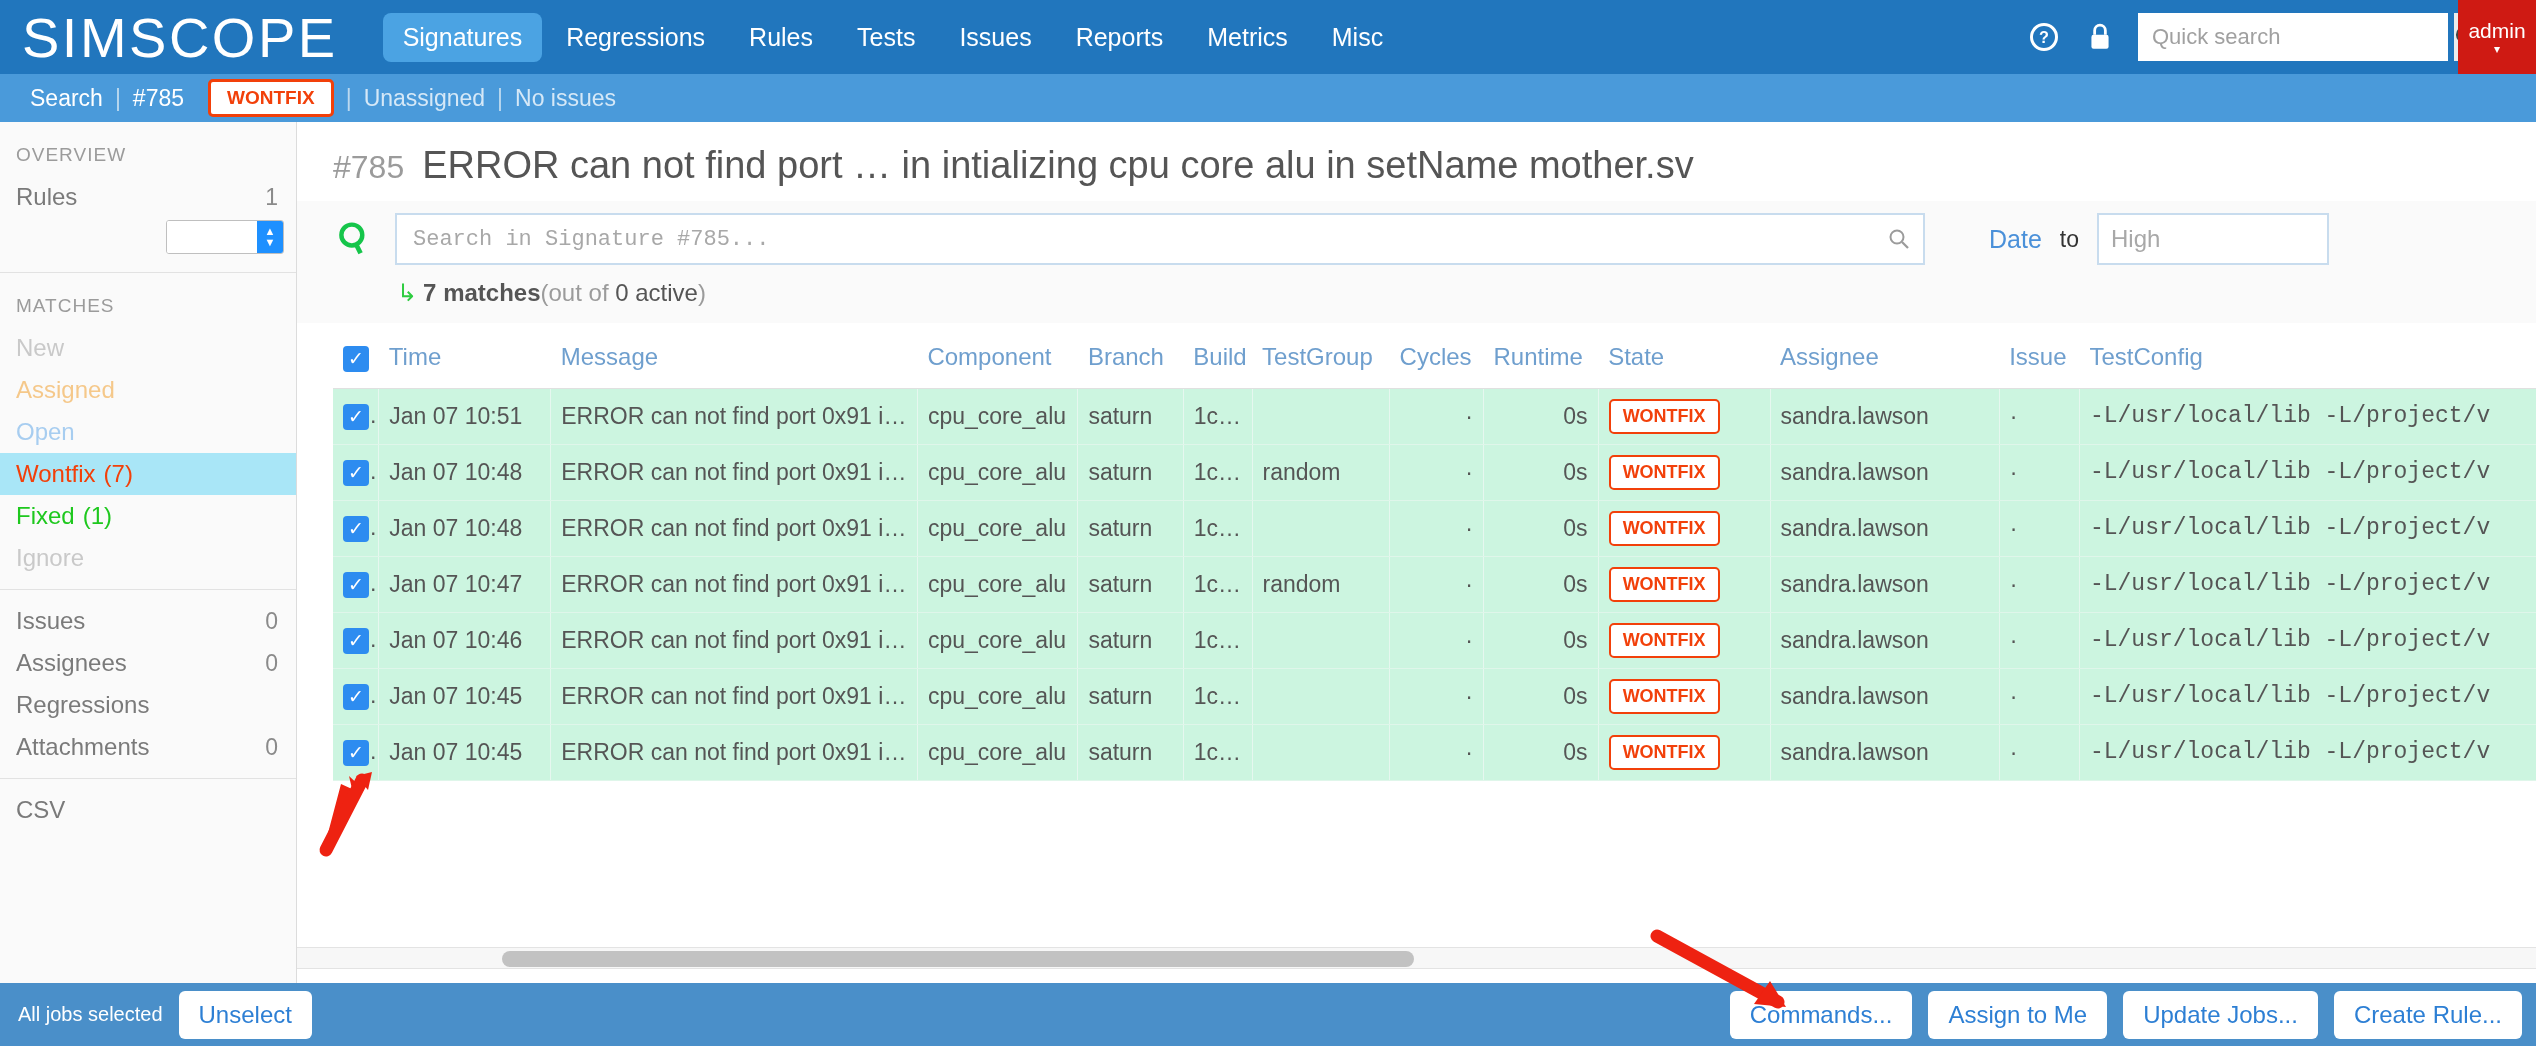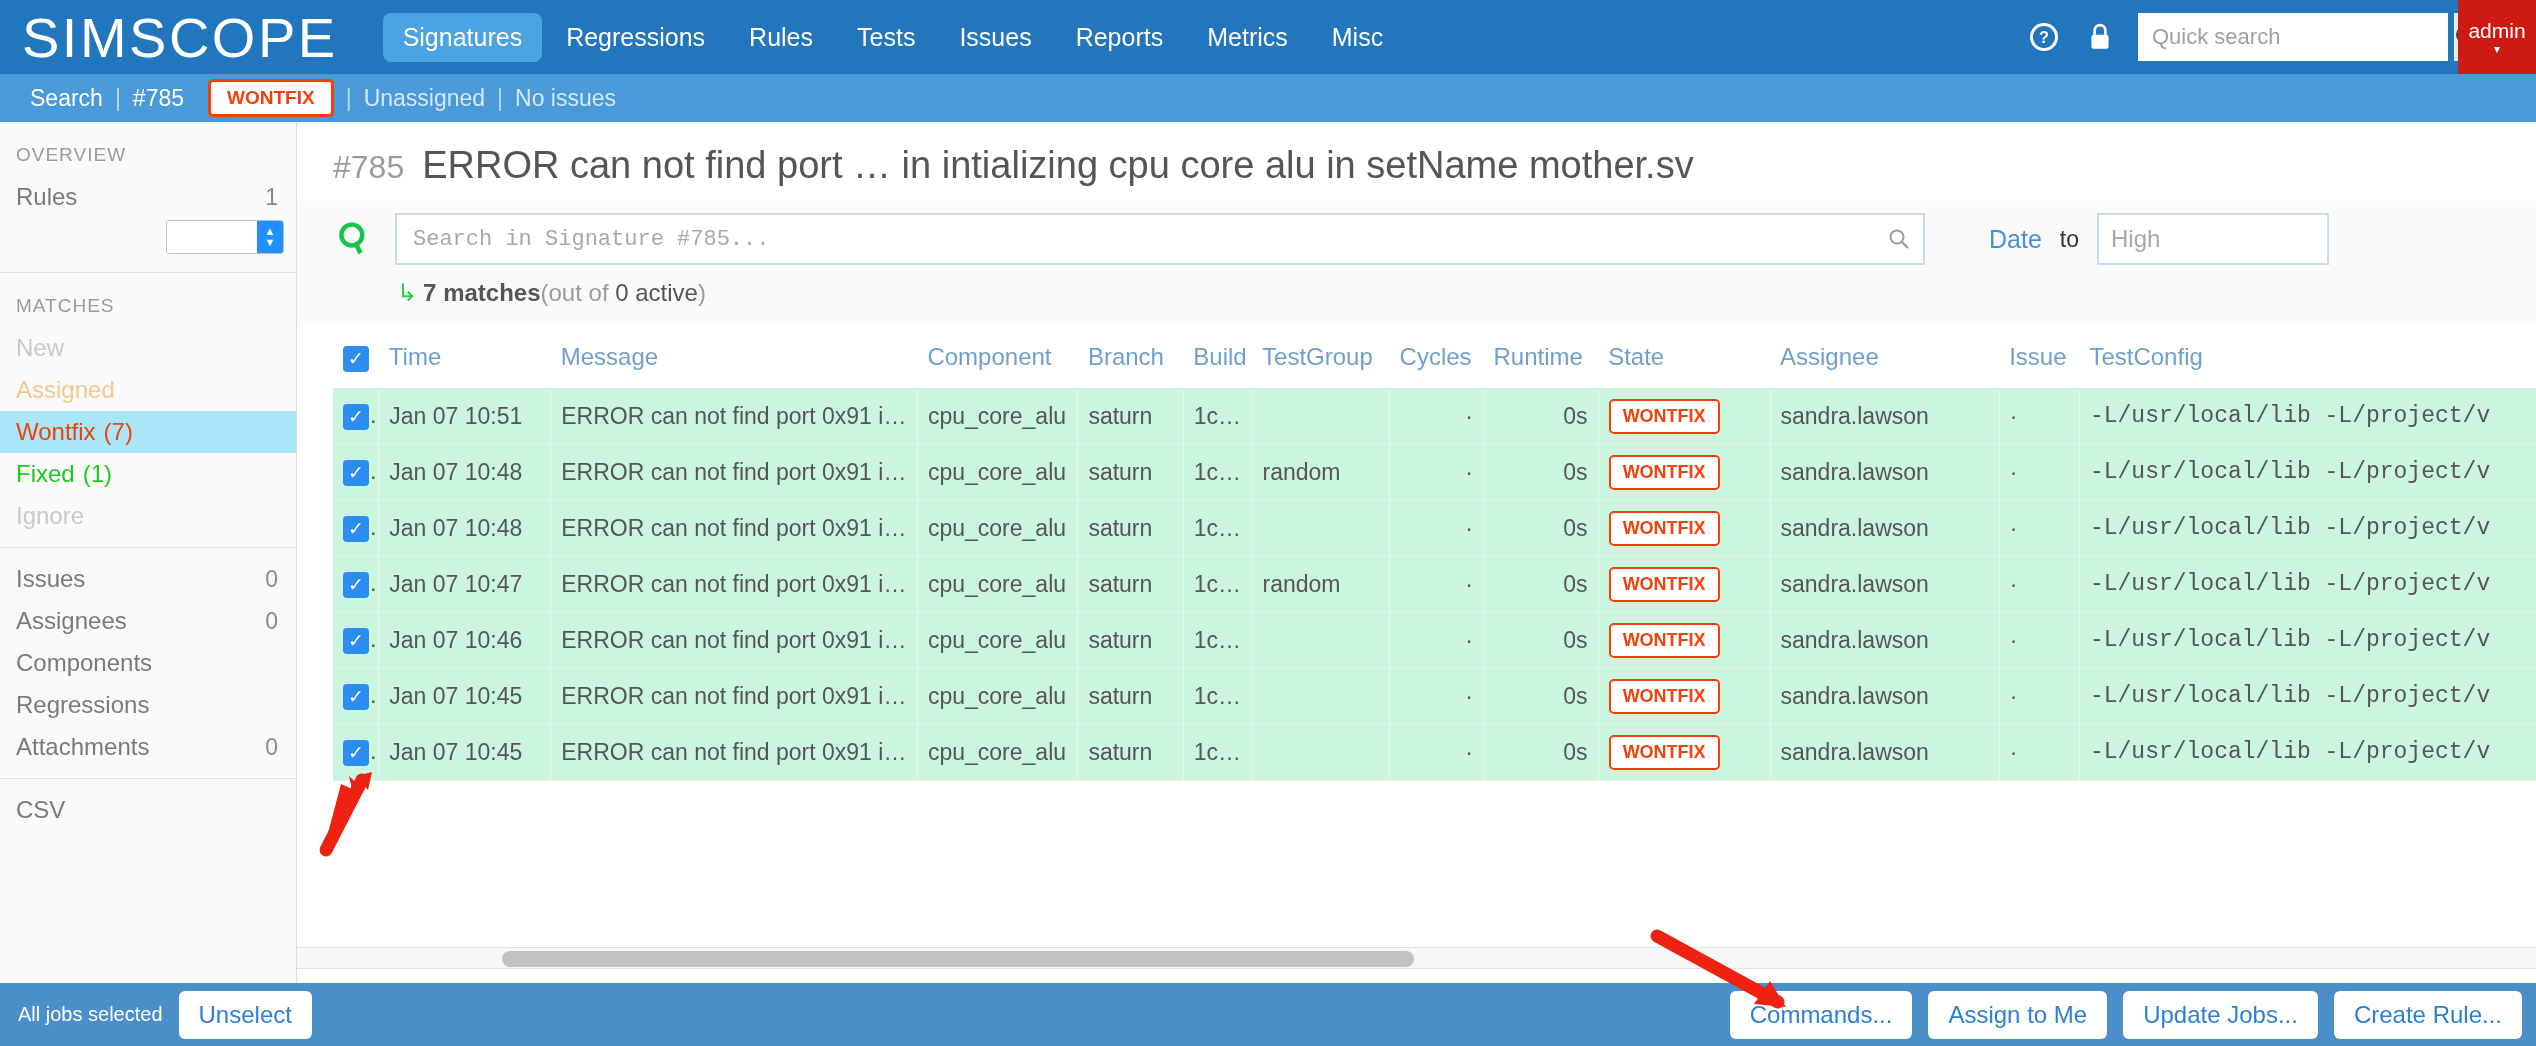--- a/index.html
+++ b/index.html
@@ -452,42 +452,41 @@
     </div>
     <div class="sb-divider"></div>
 
     <div class="sb-section-title">MATCHES</div>
     <div class="sb-item new">
       <span>New</span><span class="paren"></span>
     </div>
     <div class="sb-item assigned">
       <span>Assigned</span><span class="paren"></span>
     </div>
+    <div class="sb-item open">
+      <span>Open</span><span class="paren"></span>
+    </div>
     <div class="sb-item wontfix">
       <span>Wontfix</span><span class="paren">(7)</span>
     </div>
     <div class="sb-item fixed">
       <span>Fixed</span><span class="paren">(1)</span>
     </div>
     <div class="sb-item ignore">
       <span>Ignore</span><span class="paren"></span>
     </div>
     <div class="sb-divider"></div>
 
     <div class="sb-row">
       <span>Issues</span>
       <span class="count">0</span>
     </div>
     <div class="sb-row">
       <span>Assignees</span>
       <span class="count">0</span>
-    </div>
-    <div class="sb-row">
-      <span>Components</span>
-      <span class="count"></span>
     </div>
     <div class="sb-row">
       <span>Regressions</span>
       <span class="count"></span>
     </div>
     <div class="sb-row">
       <span>Attachments</span>
       <span class="count">0</span>
     </div>
     <div class="sb-divider"></div>

